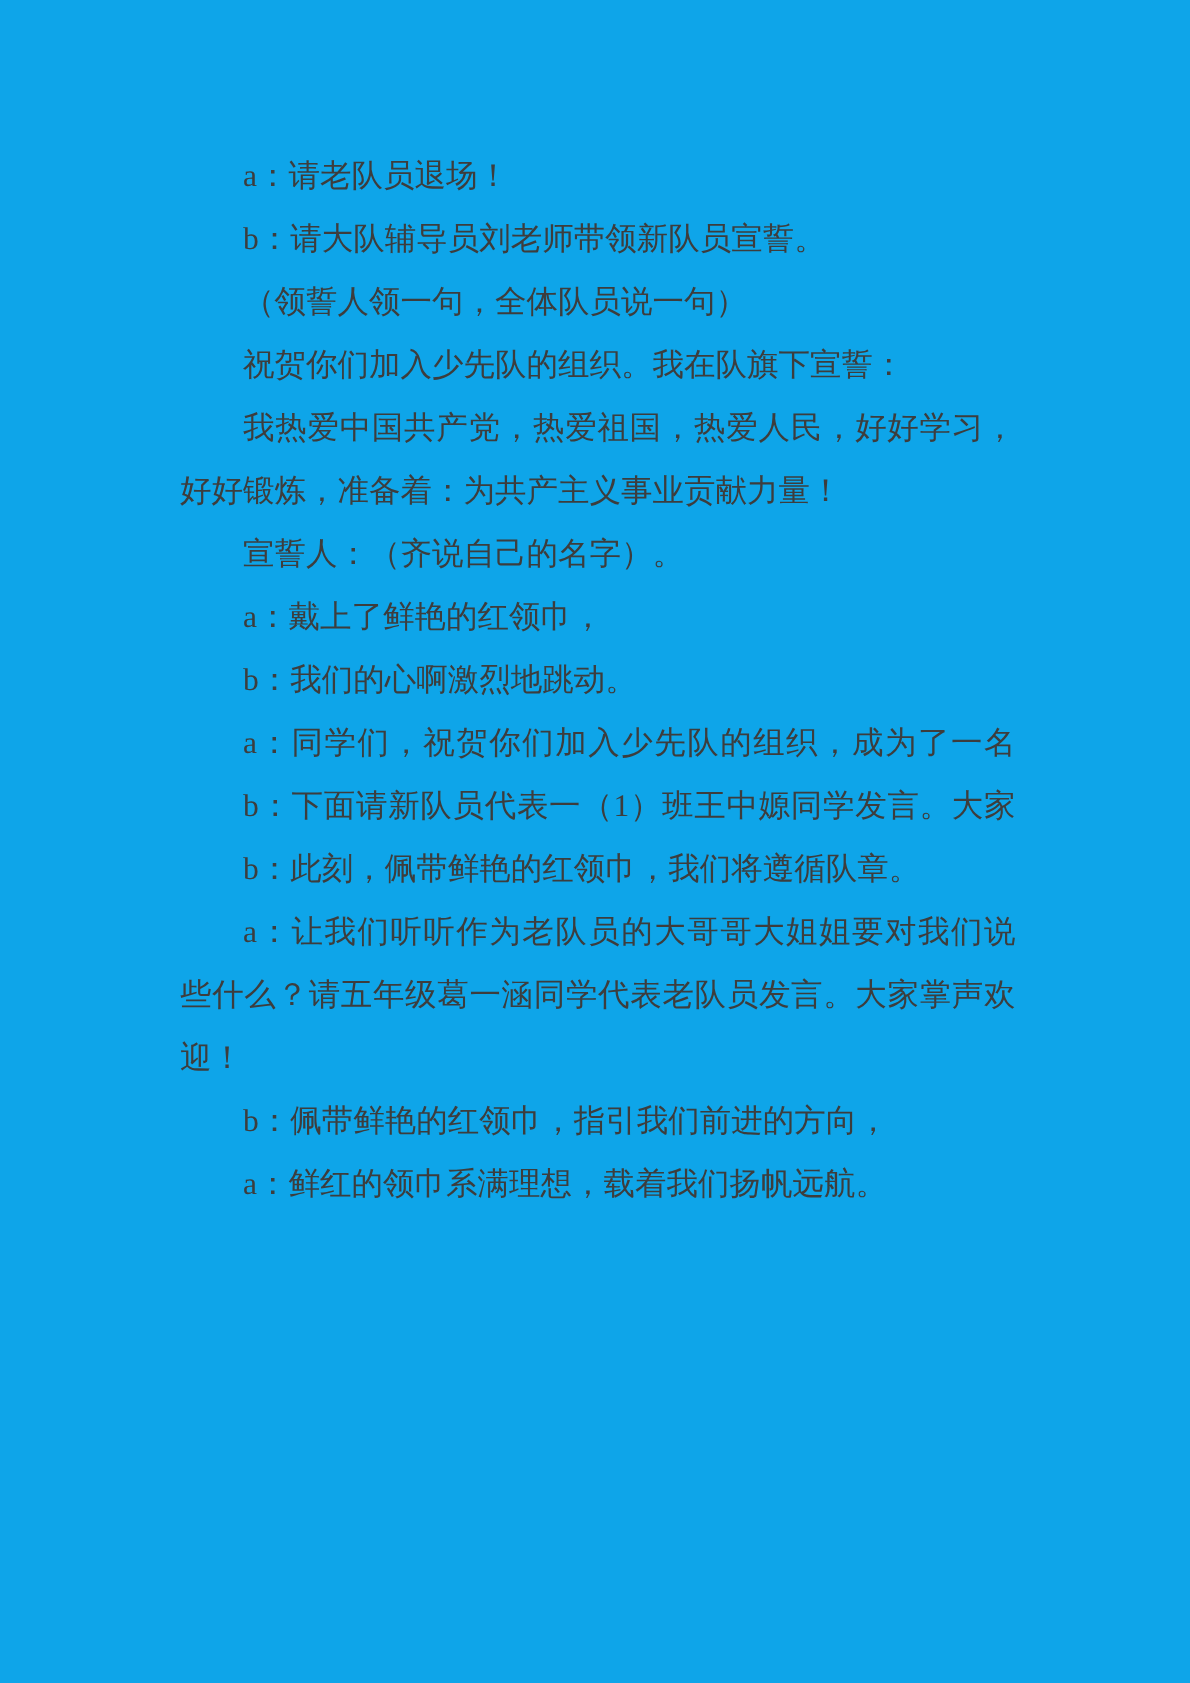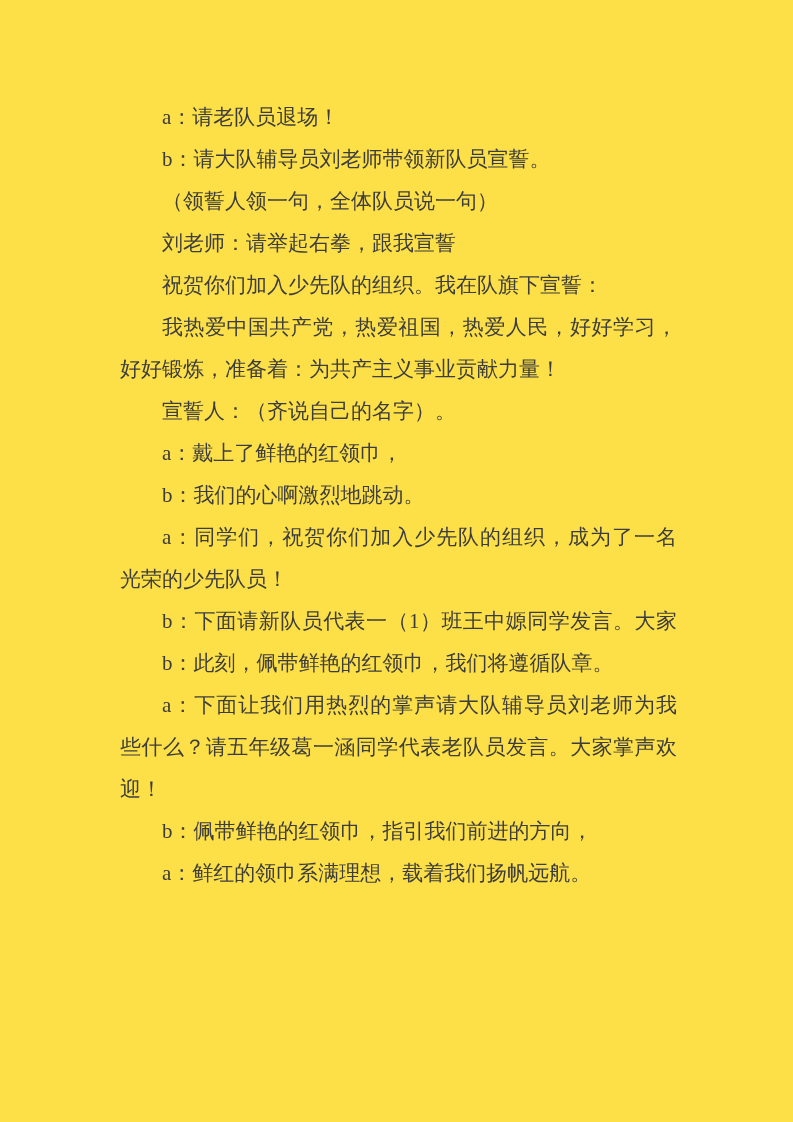--- a/index.html
+++ b/index.html
@@ -9,21 +9,21 @@
   }
   body {
     width: 793px;
     height: 1122px;
     overflow: hidden;
   }
   .page {
     box-sizing: border-box;
     width: 793px;
     height: 1122px;
-    background: #fde047;
+    background: #0ea5e9;
     padding: 96px 116px 0 120px;
     font-family: "Liberation Serif", "DejaVu Serif", serif;
     font-size: 21px;
     line-height: 42px;
     color: #3d3d3d;
     font-weight: 400;
   }
   .ln {
     width: 557px;
     height: 42px;
@@ -39,29 +39,27 @@
     font-family: Liberation Serif, serif;
   }
 </style>
 </head>
 <body>
 
 <div class="page">
   <div class="ln ind">a：请老队员退场！</div>
   <div class="ln ind">b：请大队辅导员刘老师带领新队员宣誓。</div>
   <div class="ln ind">（领誓人领一句，全体队员说一句）</div>
-  <div class="ln ind">刘老师：请举起右拳，跟我宣誓</div>
   <div class="ln ind">祝贺你们加入少先队的组织。我在队旗下宣誓：</div>
   <div class="ln ind fill">我热爱中国共产党，热爱祖国，热爱人民，好好学习，</div>
   <div class="ln">好好锻炼，准备着：为共产主义事业贡献力量！</div>
   <div class="ln ind">宣誓人：（齐说自己的名字）。</div>
   <div class="ln ind">a：戴上了鲜艳的红领巾，</div>
   <div class="ln ind">b：我们的心啊激烈地跳动。</div>
   <div class="ln ind fill">a：同学们，祝贺你们加入少先队的组织，成为了一名</div>
-  <div class="ln">光荣的少先队员！</div>
   <div class="ln ind fill">b：下面请新队员代表一（1）班王中嫄同学发言。大家</div>
   <div class="ln ind">b：此刻，佩带鲜艳的红领巾，我们将遵循队章。</div>
-  <div class="ln ind fill">a：下面让我们用热烈的掌声请大队辅导员刘老师为我</div>
+  <div class="ln ind fill">a：让我们听听作为老队员的大哥哥大姐姐要对我们说</div>
   <div class="ln fill">些什么？请五年级葛一涵同学代表老队员发言。大家掌声欢</div>
   <div class="ln">迎！</div>
   <div class="ln ind">b：佩带鲜艳的红领巾，指引我们前进的方向，</div>
   <div class="ln ind">a：鲜红的领巾系满理想，载着我们扬帆远航。</div>
 </div>
 
 </body></html>

